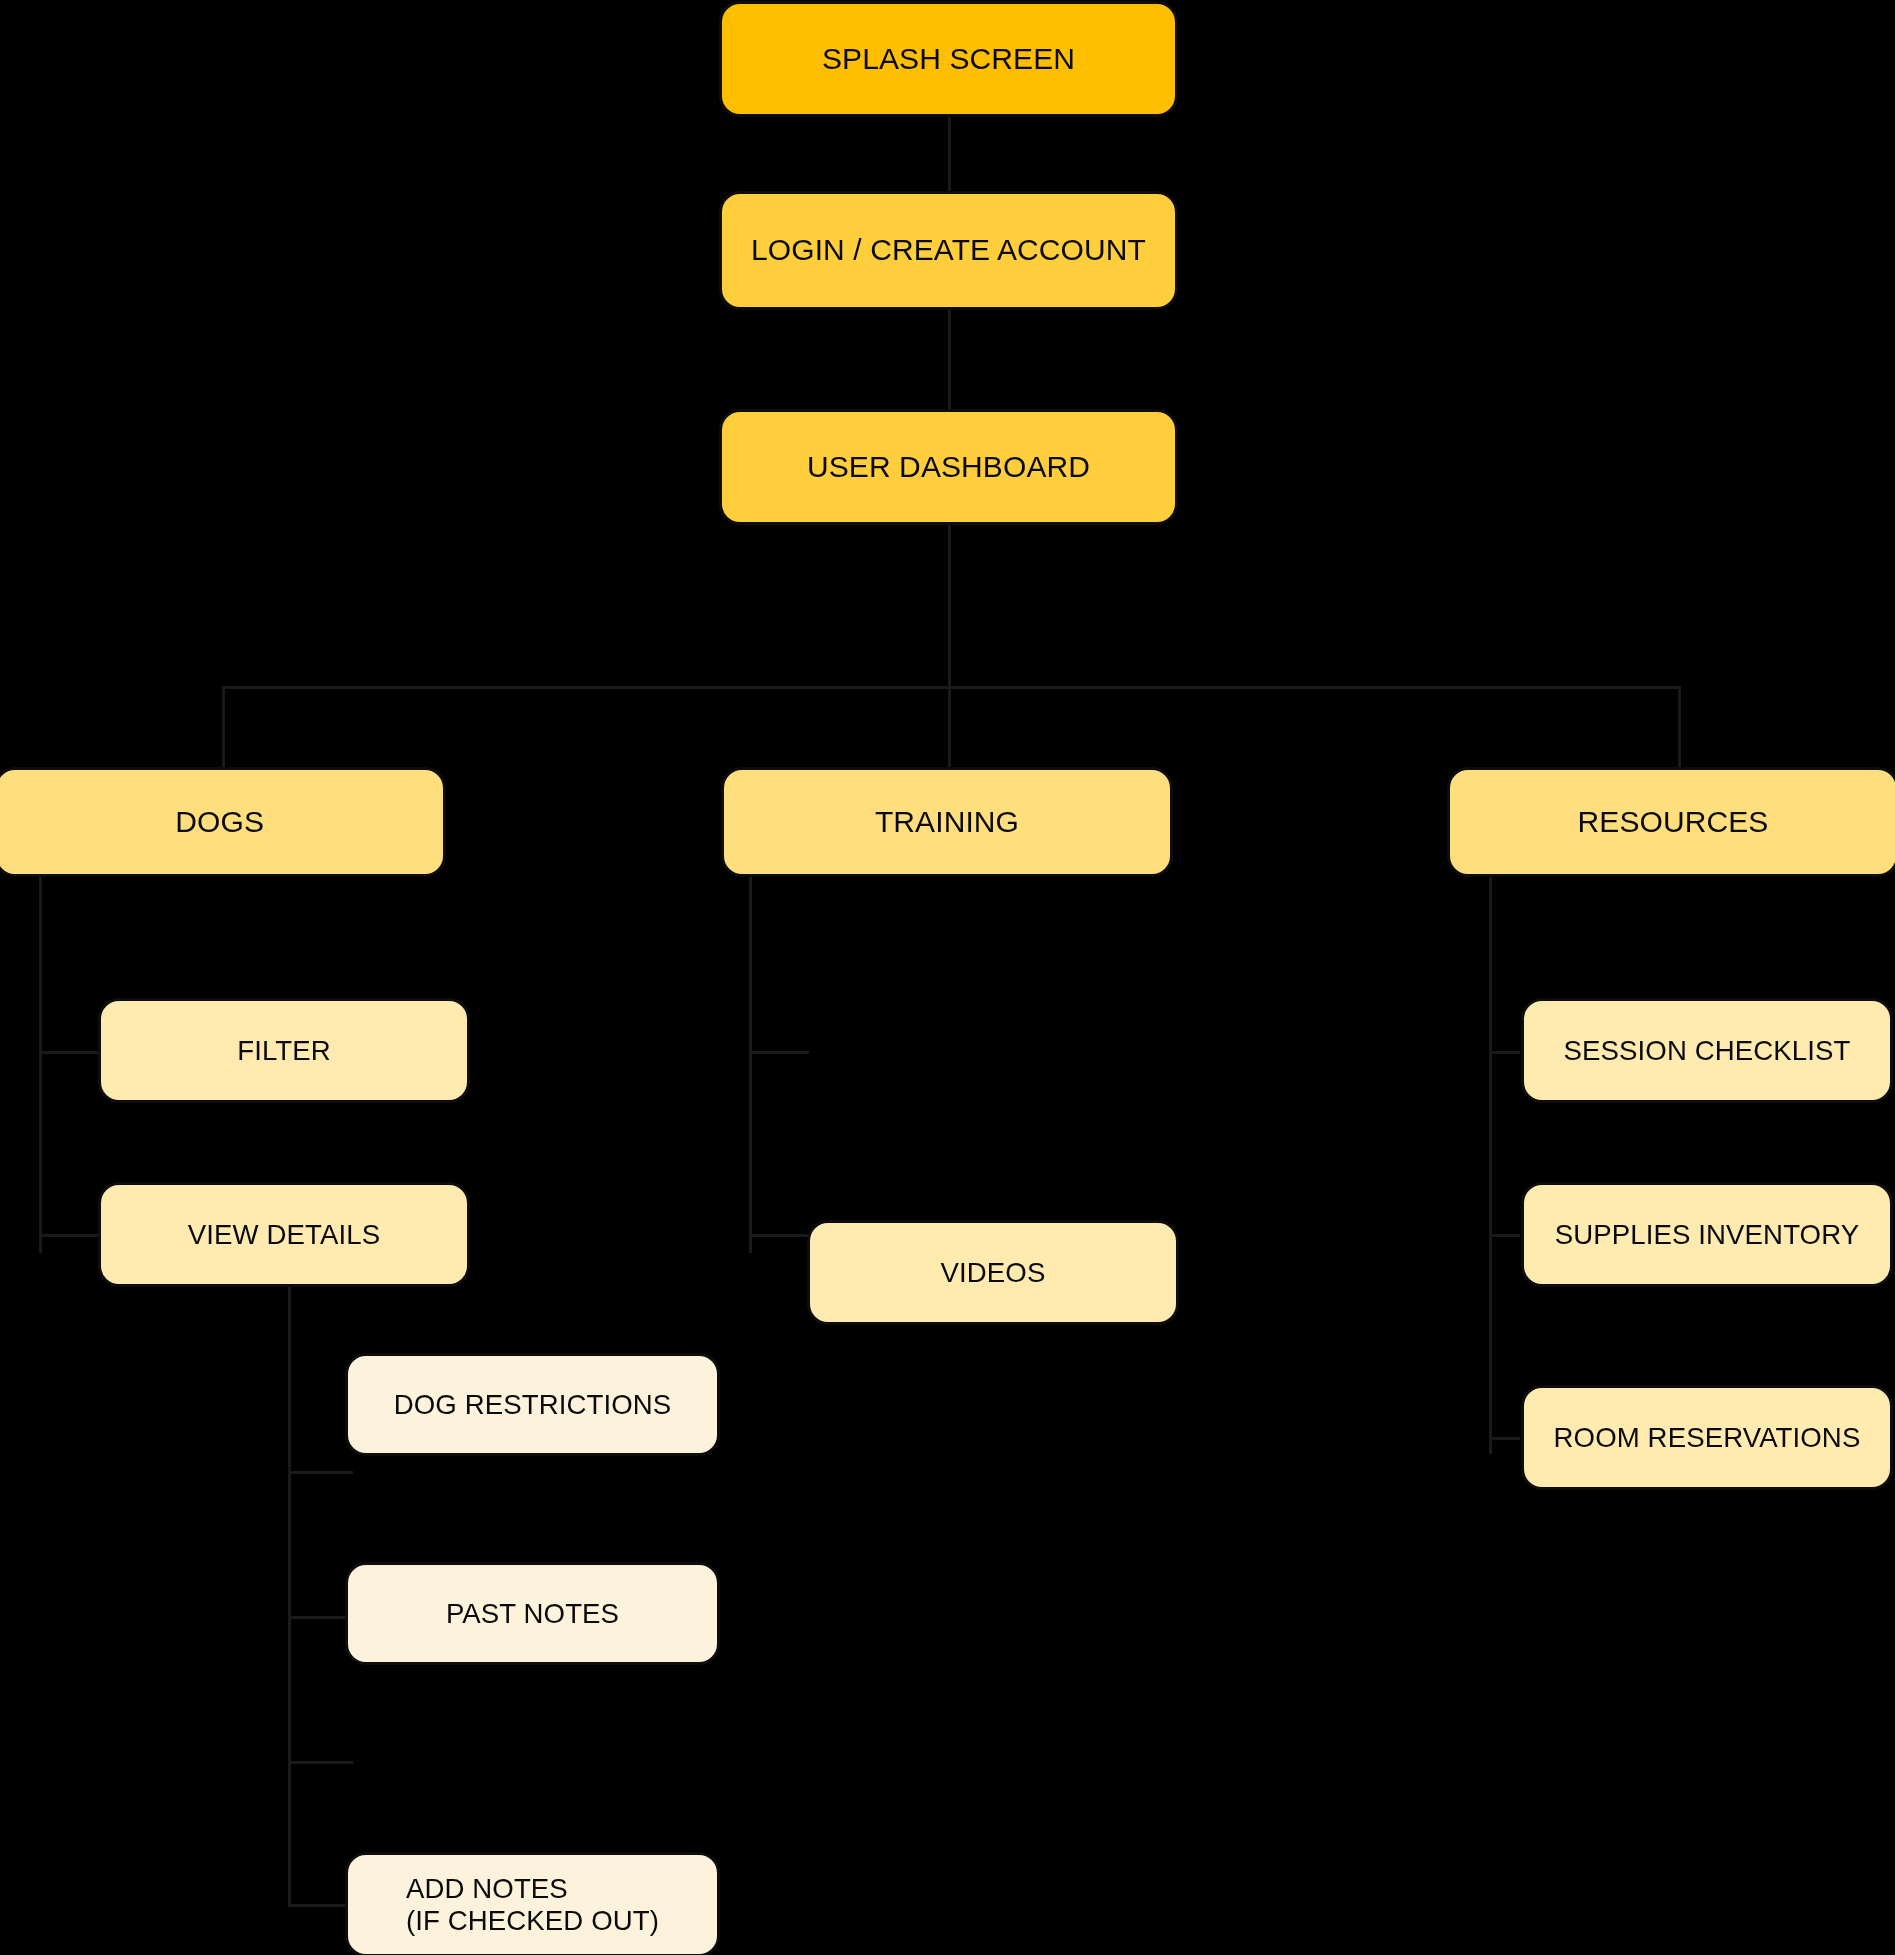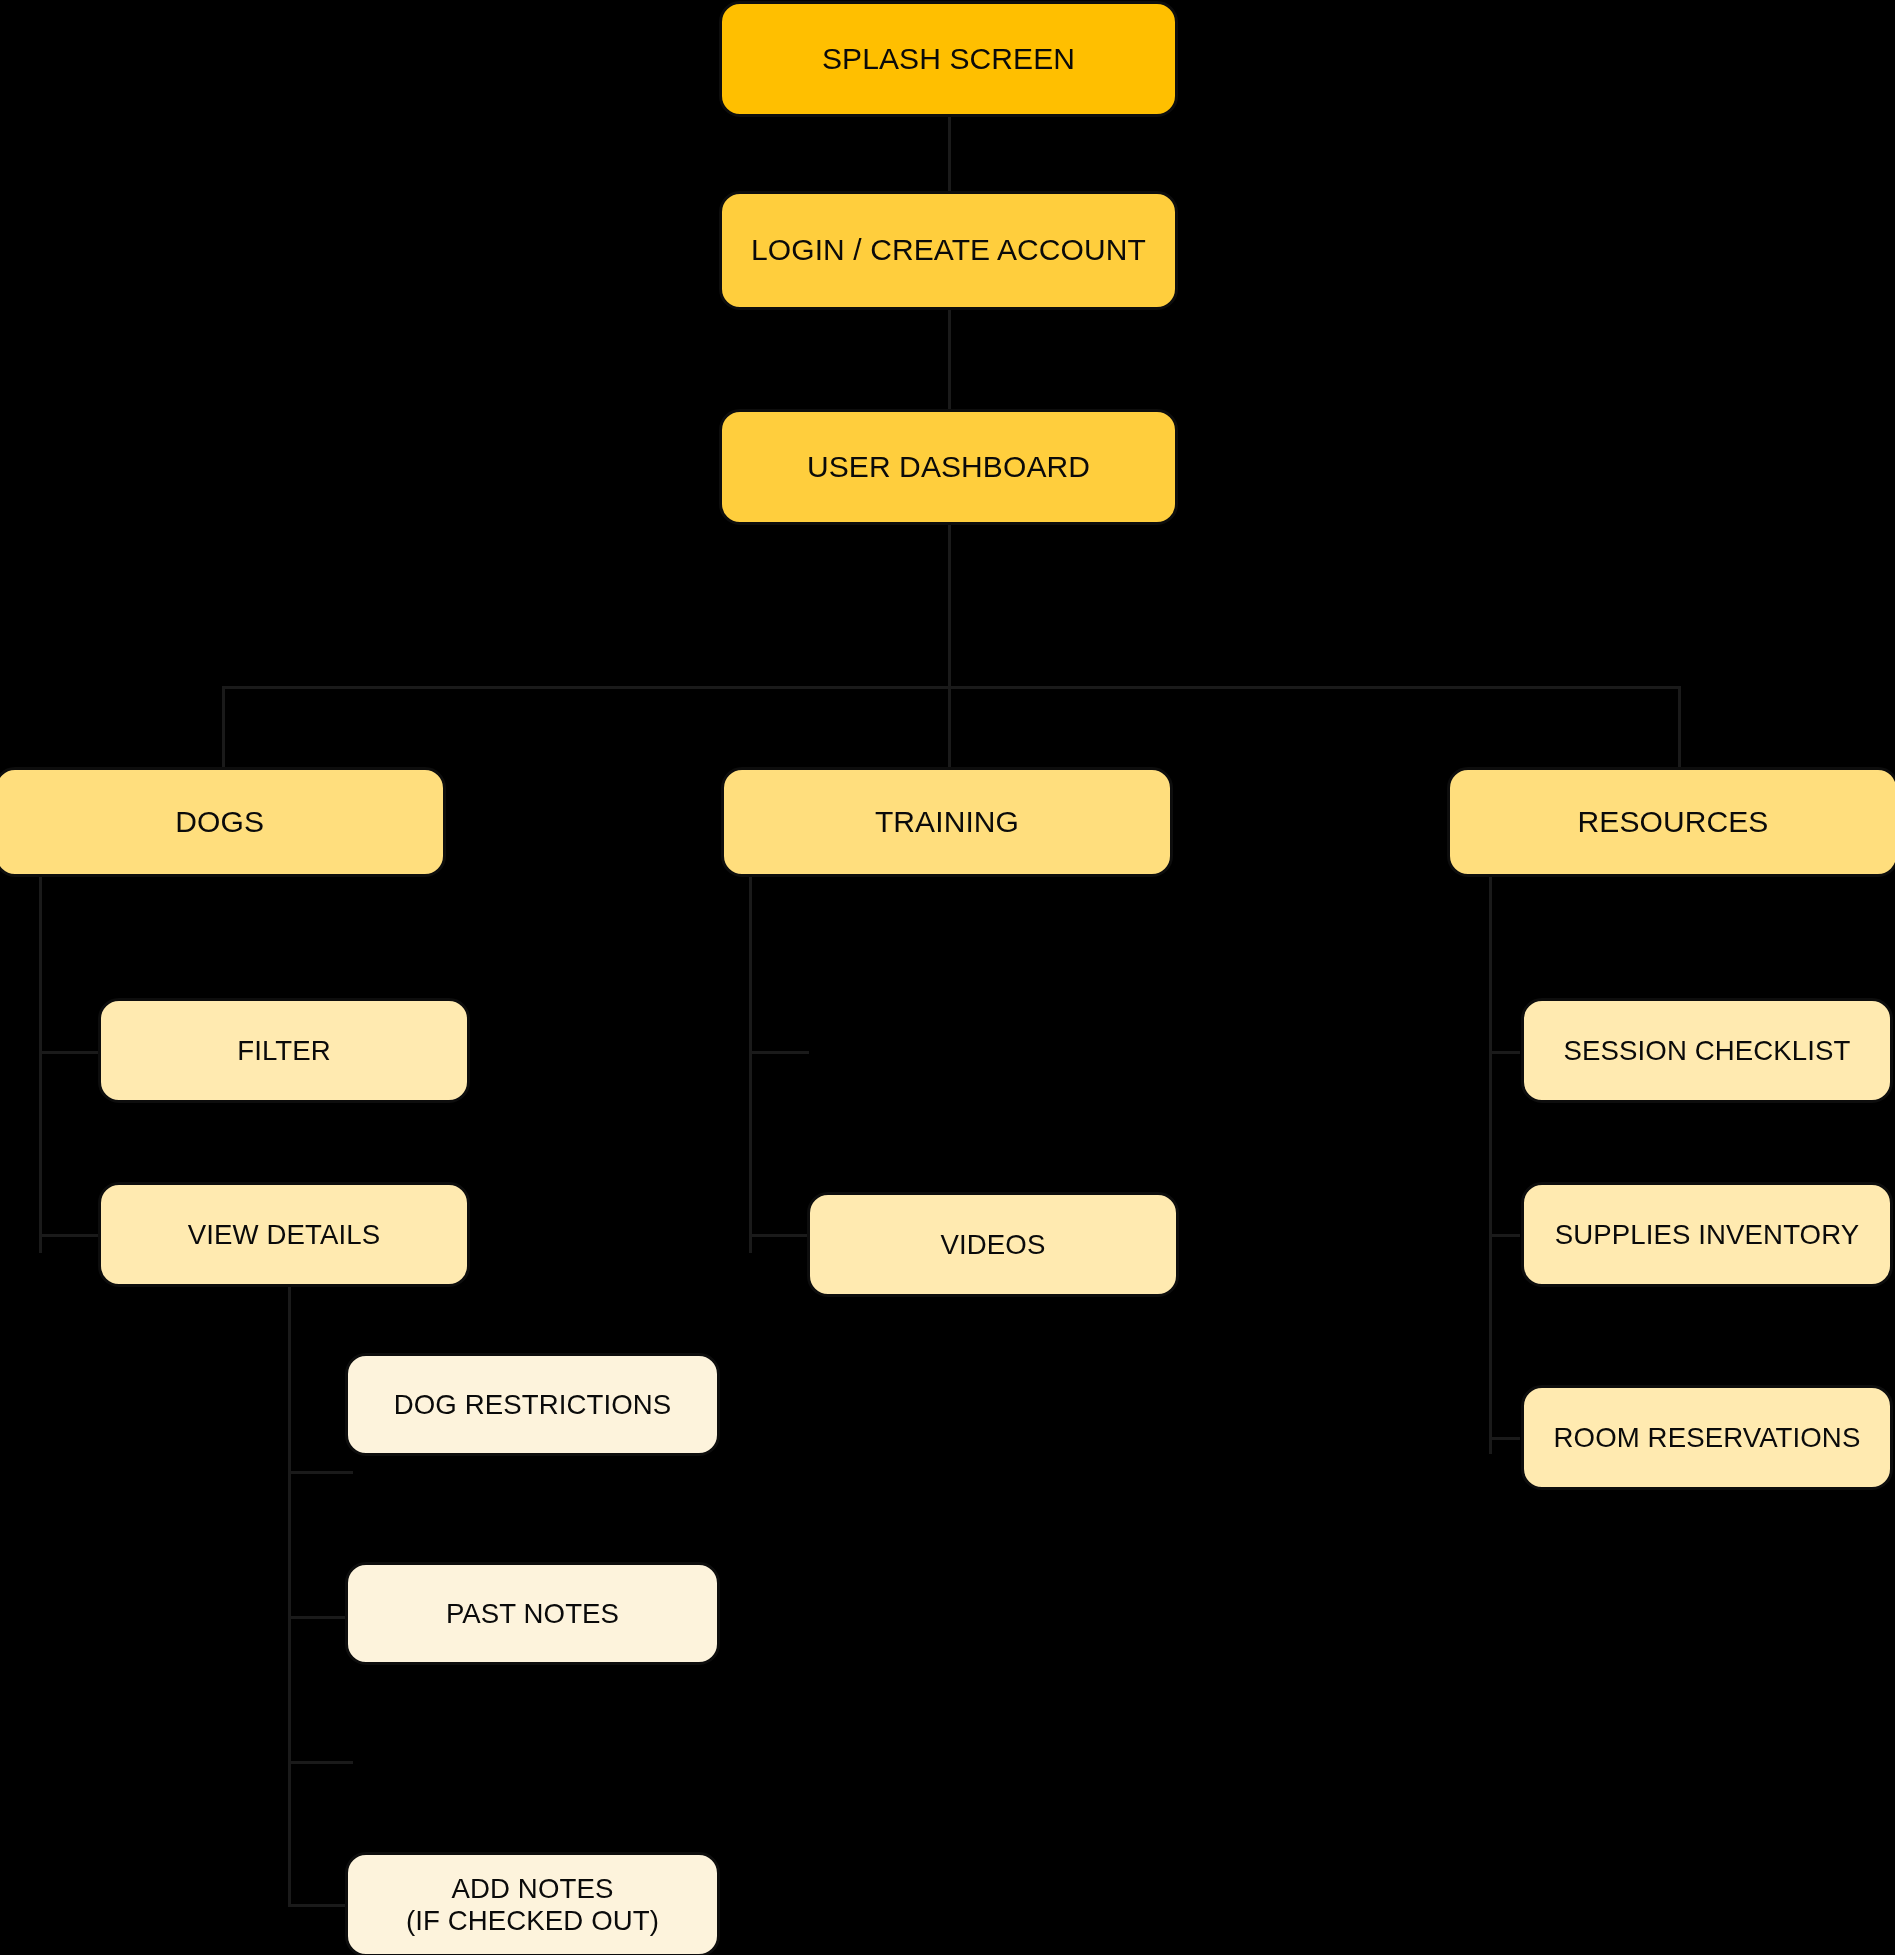--- a/index.html
+++ b/index.html
@@ -17,21 +17,20 @@
     font-family: "Liberation Sans", "DejaVu Sans", sans-serif;
   }
   .node {
     position: absolute;
     box-sizing: border-box;
     border: 3.8px solid #0d0d0d;
     border-radius: 21px;
     display: flex;
     align-items: center;
     justify-content: center;
-    text-align: center;
     color: #0a0a0a;
     letter-spacing: 0.1px;
     line-height: 1.16;
     padding: 2.5px 11.3px;
     white-space: pre-line;
   }
   .lvl1 { background: #FFBF00; font-size: 30px; }
   .lvl2 { background: #FFCE3D; font-size: 30px; }
   .lvl3 { background: #FFDE7D; font-size: 30px; }
   .lvl4 { background: #FFEAB0; font-size: 27.6px; }
@@ -92,21 +91,21 @@
 
   <div class="node lvl3" style="left:721px; top:767px; width:452px; height:110px;">TRAINING</div>
 
   <div class="node lvl3" style="left:1447px; top:767px; width:452px; height:110px;">RESOURCES</div>
 
   <div class="node lvl4" style="left:98px; top:998px; width:372px; height:105px;">FILTER</div>
 
   <div class="node lvl4" style="left:98px; top:1182px; width:372px; height:105px;">VIEW DETAILS</div>
 
 
-  <div class="node lvl4" style="left:807px; top:1192px; width:372px; height:105px;">VIDEOS</div>
+  <div class="node lvl4" style="left:807px; top:1220px; width:372px; height:105px;">VIDEOS</div>
 
   <div class="node lvl4" style="left:1521px; top:998px; width:372px; height:105px;">SESSION CHECKLIST</div>
 
   <div class="node lvl4" style="left:1521px; top:1385px; width:372px; height:105px;">ROOM RESERVATIONS</div>
 
   <div class="node lvl4" style="left:1521px; top:1182px; width:372px; height:105px;">SUPPLIES INVENTORY</div>
 
   <div class="node lvl5" style="left:345px; top:1353px; width:375px; height:103px;">DOG RESTRICTIONS</div>
 
   <div class="node lvl5" style="left:345px; top:1562px; width:375px; height:103px;">PAST NOTES</div>

